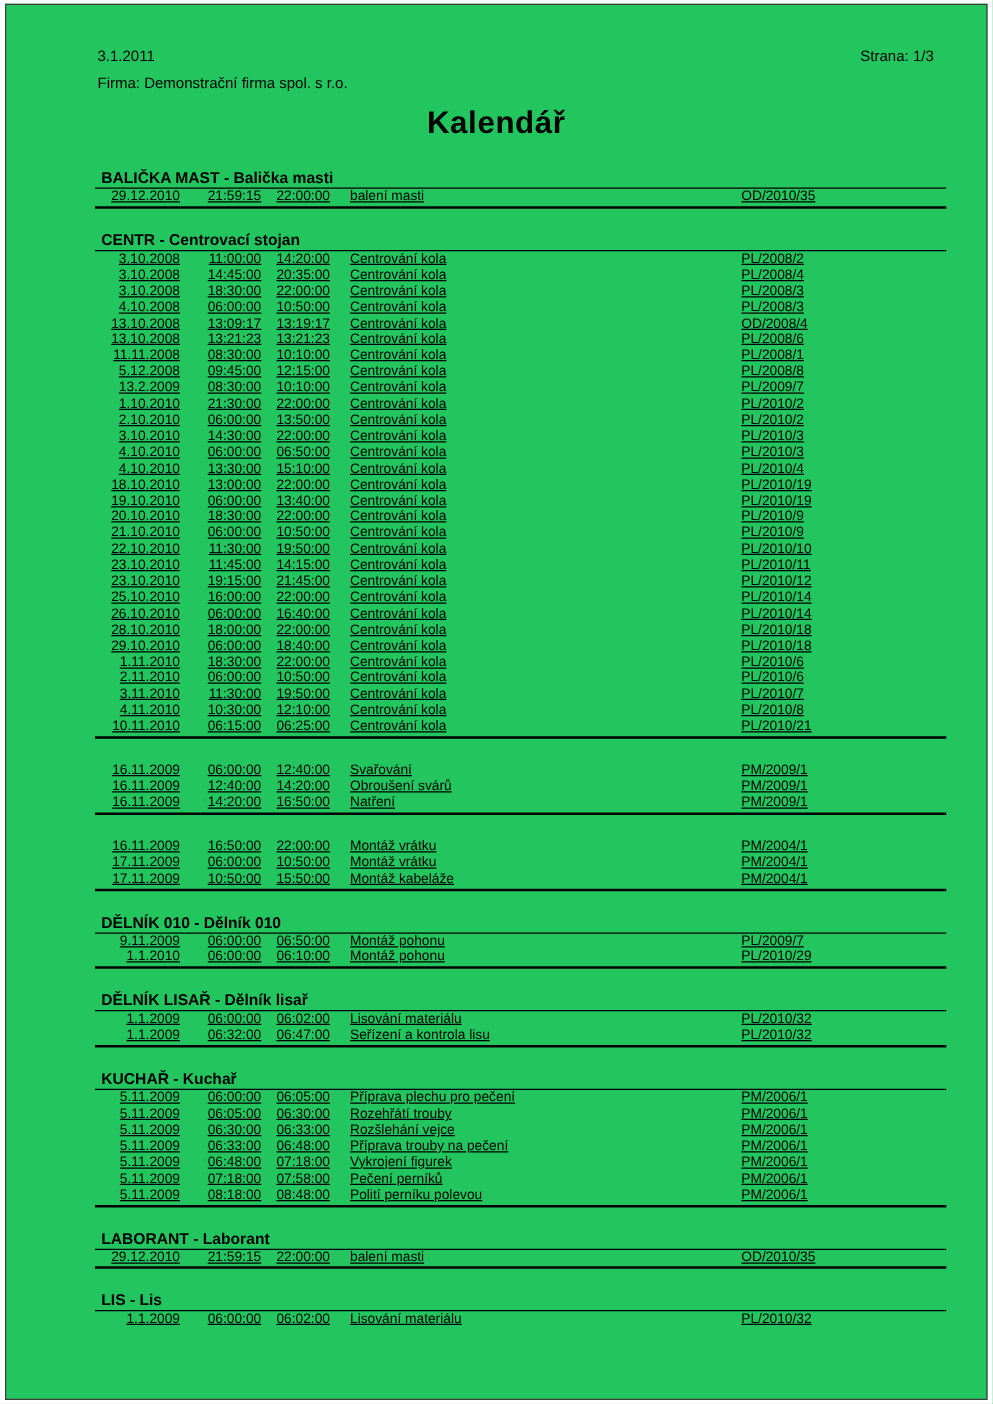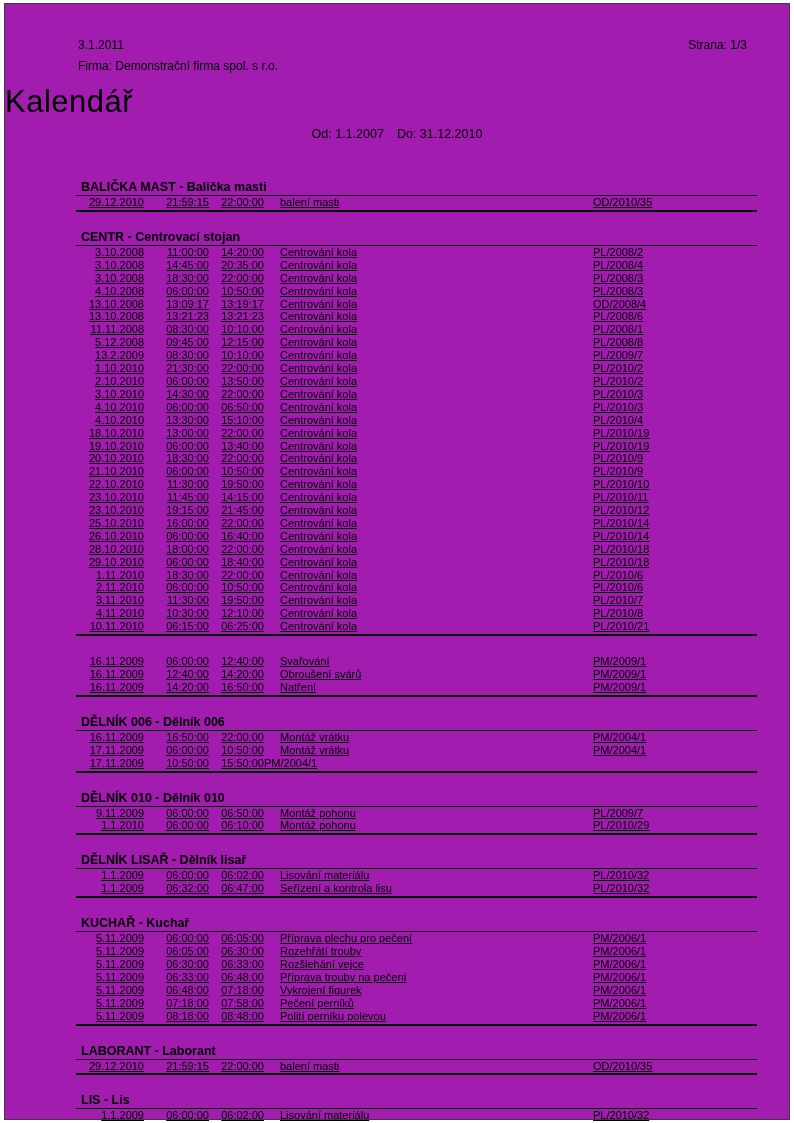--- a/index.html
+++ b/index.html
@@ -7,52 +7,53 @@
     width: 794px; height: 1123px;
     font-family: "Liberation Sans", "DejaVu Sans", sans-serif;
     color: #000000;
     position: relative;
     overflow: hidden;
   }
   .page {
     position: absolute;
     left: 4px; top: 3px; right: 4px; bottom: 3px;
     border: 1.5px solid #3d3d3d;
-    background: #a21caf;
+    background: #22c55e;
     box-sizing: border-box;
   }
   .report-header {
     margin: 34px 42px 0 73px;
     font-size: 12px;
     line-height: 14px;
   }
   .header-line1 {
     display: flex;
     justify-content: space-between;
     align-items: baseline;
   }
   .header-line2 { margin-top: 7px; }
   .report-title {
-    font-size: 31px;
-    font-weight: normal;
+    text-align: center;
+    font-size: 25px;
+    font-weight: bold;
     margin-top: 11px;
     letter-spacing: 0.5px;
   }
   .report-range {
     text-align: center;
     font-size: 12.5px;
     margin-top: 7px;
   }
   .report-range .gap { display: inline-block; width: 13px; }
   .sections {
     margin-left: 71px;
     width: 681px;
   }
   .section { margin-top: 19px; }
-  .section:first-child { margin-top: 40px; }
+  .section:first-child { margin-top: 23px; }
   .section-heading {
     font-size: 12.5px;
     font-weight: bold;
     padding-left: 5px;
     padding-bottom: 1px;
     border-bottom: 1.5px solid #000000;
     line-height: 13px;
   }
   .section-body { border-bottom: 2px solid #000000; padding-bottom: 1px; text-decoration: underline; }
   .section-body.open-ended { border-bottom: none; }
@@ -77,23 +78,20 @@
   <div class="report-header">
     <div class="header-line1">
       <span>3.1.2011</span>
       <span>Strana: 1/3</span>
     </div>
     <div class="header-line2">Firma: Demonstrační firma spol. s r.o.</div>
   </div>
 
   <div class="report-title">Kalendář</div>
 
-  <div class="report-range">
-    <span>Od: 1.1.2007</span><span class="gap"></span><span>Do: 31.12.2010</span>
-  </div>
 
   <div class="sections">
   <div class="section">
     <div class="section-heading">BALIČKA MAST - Balička masti</div>
     <div class="section-body">
           <div class="event-row">
             <div class="c-date">29.12.2010</div>
             <div class="c-start">21:59:15</div>
             <div class="c-end">22:00:00</div>
             <div class="c-desc">balení masti</div>
@@ -338,40 +336,40 @@
             <div class="c-date">16.11.2009</div>
             <div class="c-start">14:20:00</div>
             <div class="c-end">16:50:00</div>
             <div class="c-desc">Natření</div>
             <div class="c-doc">PM/2009/1</div>
           </div>
         </div>
   </div>
 
   <div class="section">
-    <div class="section-heading">DĚLNÍK 006 - Dělník 006</div>
     <div class="section-body">
           <div class="event-row">
             <div class="c-date">16.11.2009</div>
             <div class="c-start">16:50:00</div>
             <div class="c-end">22:00:00</div>
             <div class="c-desc">Montáž vrátku</div>
             <div class="c-doc">PM/2004/1</div>
           </div>
           <div class="event-row">
             <div class="c-date">17.11.2009</div>
             <div class="c-start">06:00:00</div>
             <div class="c-end">10:50:00</div>
             <div class="c-desc">Montáž vrátku</div>
             <div class="c-doc">PM/2004/1</div>
           </div>
           <div class="event-row">
             <div class="c-date">17.11.2009</div>
             <div class="c-start">10:50:00</div>
             <div class="c-end">15:50:00</div>
+            <div class="c-desc">Montáž kabeláže</div>
             <div class="c-doc">PM/2004/1</div>
           </div>
         </div>
   </div>
 
   <div class="section">
     <div class="section-heading">DĚLNÍK 010 - Dělník 010</div>
     <div class="section-body">
           <div class="event-row">
             <div class="c-date">9.11.2009</div>

